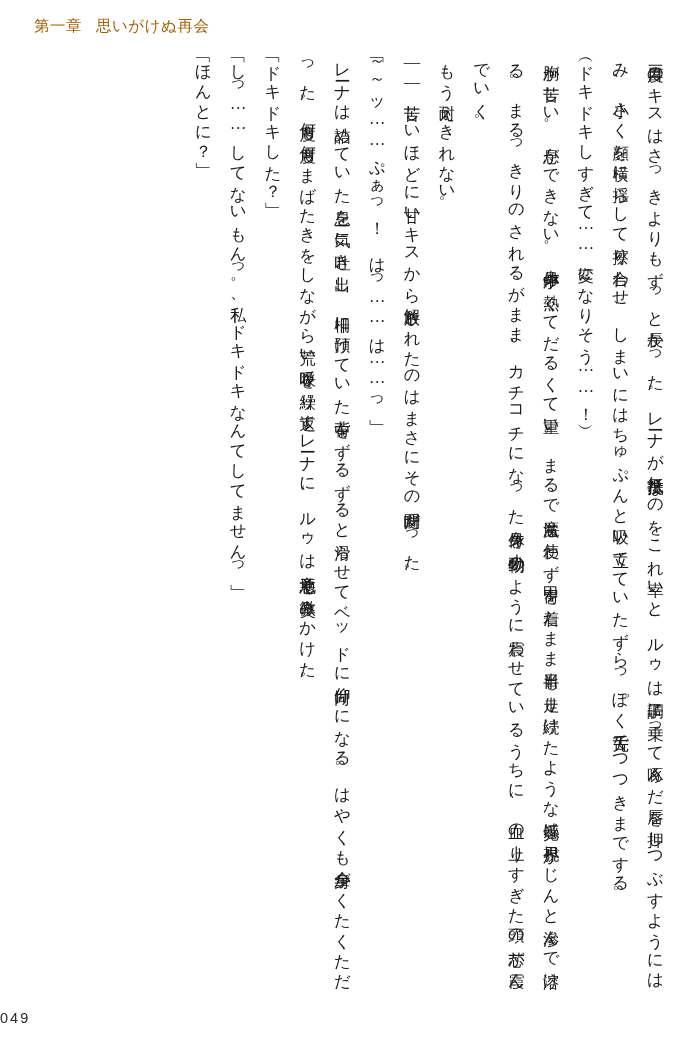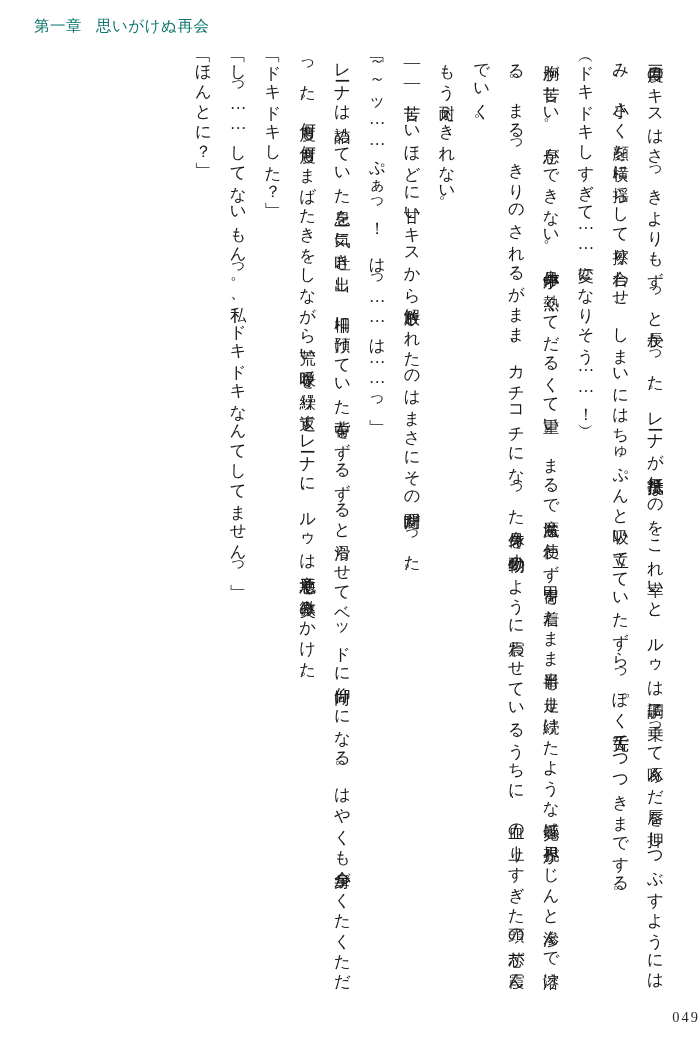--- a/index.html
+++ b/index.html
@@ -23,21 +23,21 @@
   }
 
   
   #running-head {
     position: absolute;
     top: 16px;
     left: 34px;
     font-size: 15.5px;
     letter-spacing: 0.5px;
     white-space: nowrap;
-    color: #0f766e;
+    color: #a16207;
   }
   #running-head .chapter-num {
     margin-right: 14px;
   }
 
   
   #body-text {
     position: absolute;
     top: 52px;
     left: 28px;
@@ -58,25 +58,25 @@
     padding: 0;
     text-indent: 0;
   }
 
   
   #page-number {
     position: absolute;
     bottom: 24px;
     left: 0;
     width: 100%;
-    text-align: right;
+    text-align: left;
     font-size: 14.5px;
     letter-spacing: 2px;
     color: #2a2a2a;
-    font-family: Liberation Serif, serif;
+    font-family: Liberation Sans, sans-serif;
   }
 </style>
 </head>
 <body>
 
 <div id="page">
 
   <div id="running-head">
     <span class="chapter-num">第一章</span><span class="chapter-title">思いがけぬ再会</span>
   </div>

